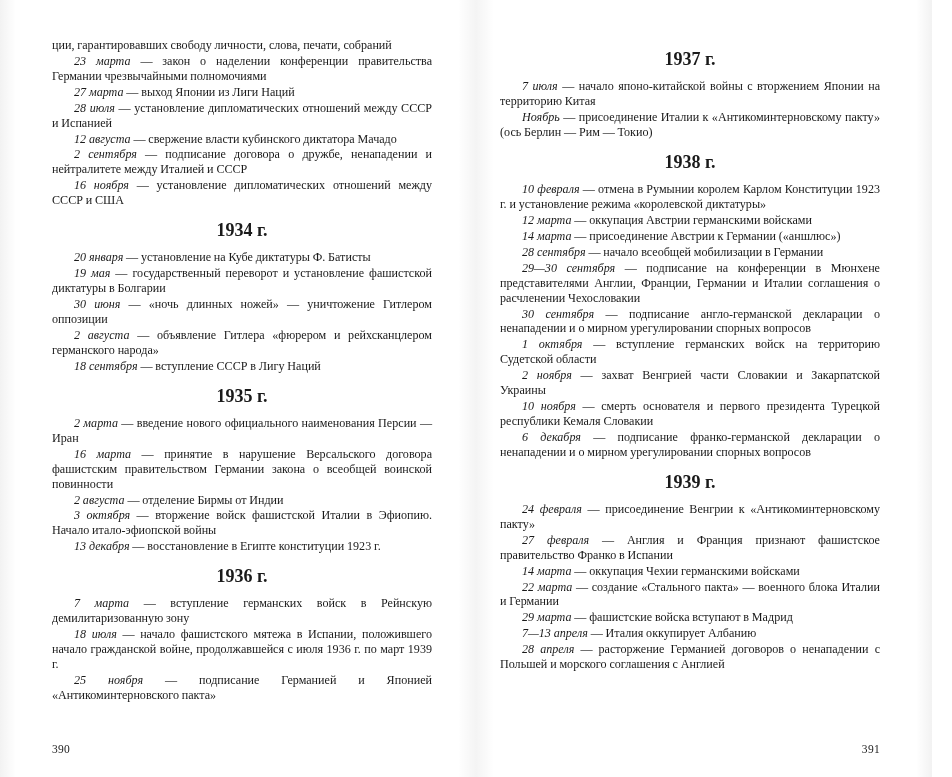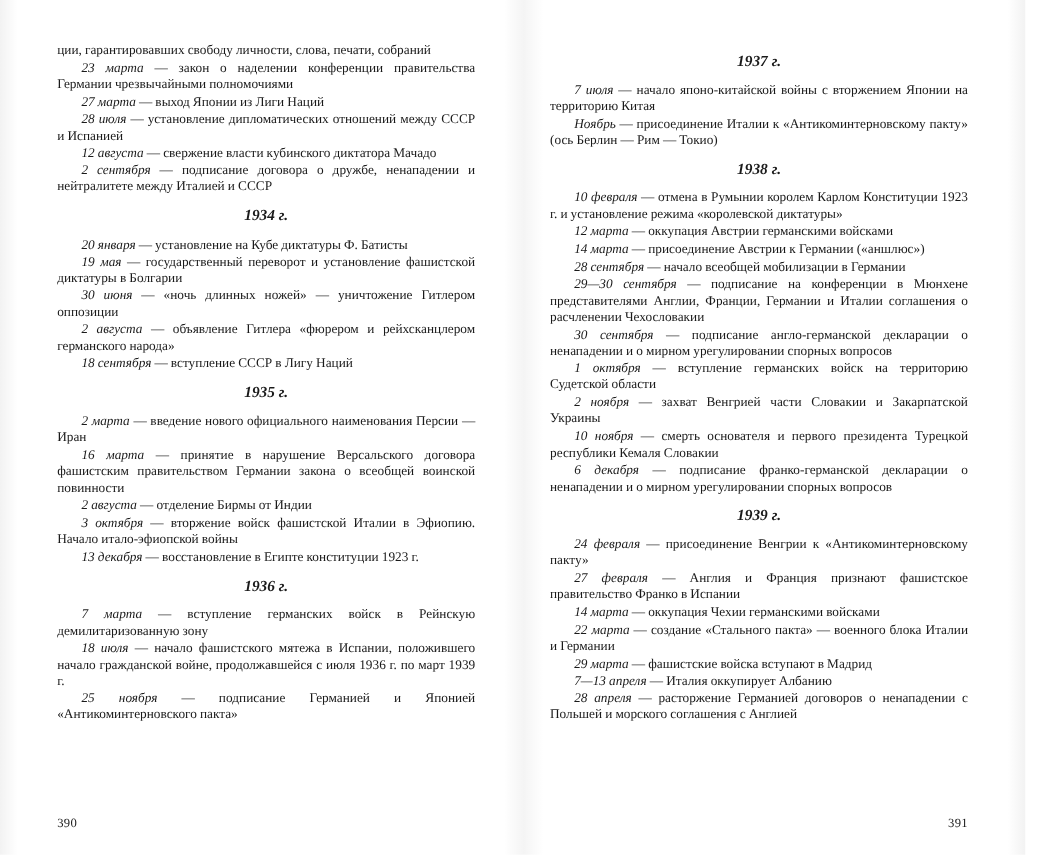--- a/index.html
+++ b/index.html
@@ -48,23 +48,22 @@
   }
   .entry .date {
     font-style: italic;
   }
   .entry.cont {
     text-indent: 0;
   }
   .year-head {
     text-align: center;
     font-weight: bold;
-    font-size: 14px;
+    font-size: 18px;
     margin: 11px 0 9px 0;
-    font-style: italic;
   }
   .year-head.first {
     margin-top: 10px;
   }
   .folio {
     position: absolute;
     bottom: 22px;
     font-size: 11.5px;
     letter-spacing: 0.3px;
   }
@@ -104,20 +103,21 @@
 
   <div class="page page-left">
     <div class="page-edge-left"></div>
     <div class="col" id="left-col">
         <p class="entry cont"><span>ции, гарантировавших свободу личности, слова, печати, собраний</span></p>
         <p class="entry"><span class="date">23 марта</span><span> — закон о наделении конференции правительства Германии чрезвычайными полномочиями</span></p>
         <p class="entry"><span class="date">27 марта</span><span> — выход Японии из Лиги Наций</span></p>
         <p class="entry"><span class="date">28 июля</span><span> — установление дипломатических отношений между СССР и Испанией</span></p>
         <p class="entry"><span class="date">12 августа</span><span> — свержение власти кубинского диктатора Мачадо</span></p>
         <p class="entry"><span class="date">2 сентября</span><span> — подписание договора о дружбе, ненападении и нейтралитете между Италией и СССР</span></p>
+        <p class="entry"><span class="date">16 ноября</span><span> — установление дипломатических отношений между СССР и США</span></p>
         <div class="year-head">1934 г.</div>
         <p class="entry"><span class="date">20 января</span><span> — установление на Кубе диктатуры Ф. Батисты</span></p>
         <p class="entry"><span class="date">19 мая</span><span> — государственный переворот и установление фашистской диктатуры в Болгарии</span></p>
         <p class="entry"><span class="date">30 июня</span><span> — «ночь длинных ножей» — уничтожение Гитлером оппозиции</span></p>
         <p class="entry"><span class="date">2 августа</span><span> — объявление Гитлера «фюрером и рейхсканцлером германского народа»</span></p>
         <p class="entry"><span class="date">18 сентября</span><span> — вступление СССР в Лигу Наций</span></p>
         <div class="year-head">1935 г.</div>
         <p class="entry"><span class="date">2 марта</span><span> — введение нового официального наименования Персии — Иран</span></p>
         <p class="entry"><span class="date">16 марта</span><span> — принятие в нарушение Версальского договора фашистским правительством Германии закона о всеобщей воинской повинности</span></p>
         <p class="entry"><span class="date">2 августа</span><span> — отделение Бирмы от Индии</span></p>

